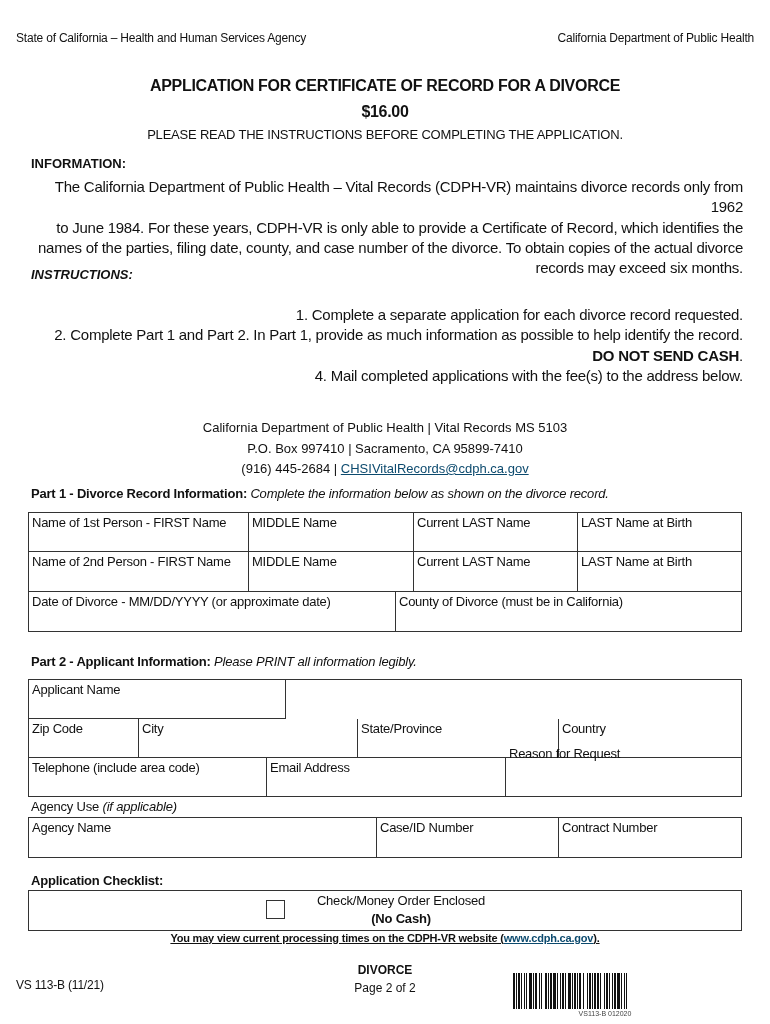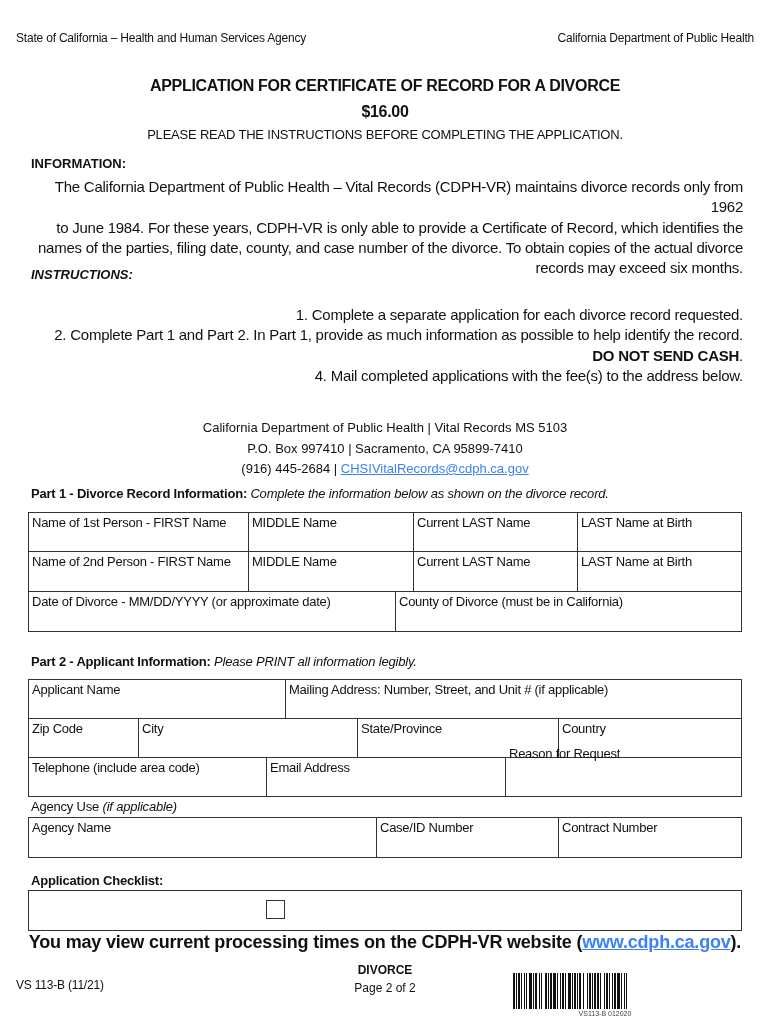--- a/index.html
+++ b/index.html
@@ -5,21 +5,21 @@
   * { box-sizing: border-box; margin: 0; padding: 0; }
   html, body { width: 770px; height: 1024px; background: #ffffff; overflow: hidden; }
   body { font-family: "Liberation Sans", sans-serif; color: #111; position: relative; font-size: 13px; }
   .abs { position: absolute; }
   .hdr { top: 31px; font-size: 12px; letter-spacing: -0.2px; }
   .title { left: 0; width: 770px; text-align: center; font-weight: bold; font-size: 16px; letter-spacing: -0.3px; }
   .center { left: 0; width: 770px; text-align: center; }
   .para { left: 31px; width: 712px; font-size: 15px; line-height: 20.3px; letter-spacing: -0.25px; text-align: right; }
   .bold { font-weight: bold; }
   .ital { font-style: italic; }
-  a, .link { color: #3b82f6; text-decoration: underline; }
+  a, .link { color: #0c4a6e; text-decoration: underline; }
   .tbl { border: 1.5px solid #333; }
   .cell { position: absolute; border-right: 1.2px solid #333; border-bottom: 1.2px solid #333; font-size: 13px; padding: 2px 0 0 3px; letter-spacing: -0.25px; white-space: nowrap; overflow: hidden; }
   .cell.nr { border-right: none; }
   .cell.nb { border-bottom: none; }
   .checkbox { width: 19px; height: 19px; border: 1.3px solid #333; background: #fff; }
   .barcode { display: flex; align-items: stretch; height: 36px; }
   .barcode span { display: block; background: #111; height: 100%; }
 </style>
 </head>
 <body>
@@ -67,21 +67,20 @@
   <div class="cell nr" style="left:549px; top:39px; width:163px; height:40px;"><span>LAST Name at Birth</span></div>
 
   <div class="cell nb" style="left:0; top:79px; width:367px; height:39px;"><span>Date of Divorce - MM/DD/YYYY (or approximate date)</span></div>
   <div class="cell nr nb" style="left:367px; top:79px; width:345px; height:39px;"><span>County of Divorce (must be in California)</span></div>
 </div>
 
 <div class="abs" style="left:31px; top:654px; font-size:13px; letter-spacing:-0.2px;"><span class="bold">Part 2 - Applicant Information:</span><span class="ital"> Please PRINT all information legibly.</span></div>
 
 <div class="abs tbl" style="left:28px; top:679px; width:714px; height:118px;">
   <div class="cell" style="left:0; top:0; width:257px; height:39px;"><span>Applicant Name</span></div>
-  <div class="cell nr" style="left:257px; top:0; width:455px; height:39px;"><span>Mailing Address: Number, Street, and Unit # (if applicable)</span></div>
 
   <div class="cell" style="left:0; top:39px; width:110px; height:39px;"><span>Zip Code</span></div>
   <div class="cell" style="left:110px; top:39px; width:219px; height:39px;"><span>City</span></div>
   <div class="cell" style="left:329px; top:39px; width:201px; height:39px;"><span>State/Province</span></div>
   <div class="cell nr" style="left:530px; top:39px; width:182px; height:39px;"><span>Country</span></div>
 
   <div class="cell nb" style="left:0; top:78px; width:238px; height:38px;"><span>Telephone (include area code)</span></div>
   <div class="cell nb" style="left:238px; top:78px; width:239px; height:38px;"><span>Email Address</span></div>
   <div class="cell nr nb" style="left:477px; top:64px; width:235px; height:38px;"><span>Reason for Request</span></div>
 </div>
@@ -90,23 +89,27 @@
 
 <div class="abs tbl" style="left:28px; top:817px; width:714px; height:41px;">
   <div class="cell nb" style="left:0; top:0; width:348px; height:39px;"><span>Agency Name</span></div>
   <div class="cell nb" style="left:348px; top:0; width:182px; height:39px;"><span>Case/ID Number</span></div>
   <div class="cell nr nb" style="left:530px; top:0; width:182px; height:39px;"><span>Contract Number</span></div>
 </div>
 
 <div class="abs bold" style="left:31px; top:873px; font-size:13px; letter-spacing:-0.2px;">Application Checklist:</div>
 <div class="abs tbl" style="left:28px; top:890px; width:714px; height:41px;">
   <div class="abs checkbox" style="left:237px; top:9px;"></div>
+  <div class="abs" style="left:262px; top:1px; width:220px; text-align:center; font-size:13px; line-height:18px; letter-spacing:-0.2px;">
+    <div>Check/Money Order Enclosed</div>
+    <div class="bold">(No Cash)</div>
+  </div>
 </div>
 
-<div class="abs center bold" style="top:932px; font-size:18px; letter-spacing:-0.2px;"><span>You may view current processing times on the CDPH-VR website (</span><span class="link">www.cdph.ca.gov</span><span>).</span></div>
+<div class="abs center bold" style="top:932px; font-size:11px; letter-spacing:-0.2px;text-decoration:underline;"><span>You may view current processing times on the CDPH-VR website (</span><span class="link">www.cdph.ca.gov</span><span>).</span></div>
 
 <div class="abs" style="left:16px; top:978px; font-size:12px; letter-spacing:-0.2px;">VS 113-B (11/21)</div>
 <div class="abs" style="left:335px; width:100px; top:961px; text-align:center; font-size:12px; line-height:18px;">
   <div class="bold">DIVORCE</div>
   <div>Page 2 of 2</div>
 </div>
 <div class="abs" style="left:513px; top:973px; width:184px;">
   <div class="barcode" id="barcode-bars">
       <span style="width: 2px; background: rgb(17, 17, 17);"></span>
       <span style="width: 1px; background: rgb(255, 255, 255);"></span>

